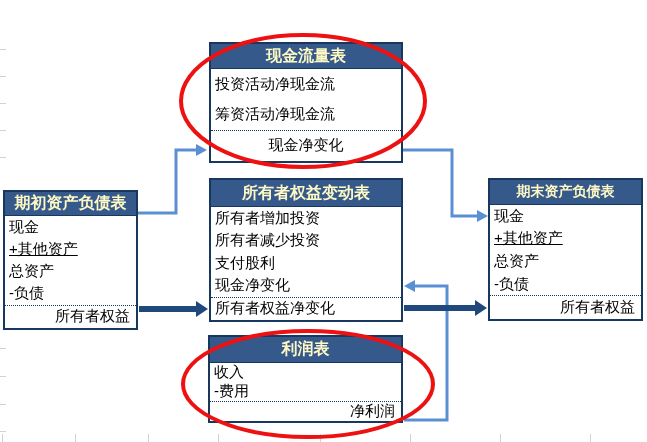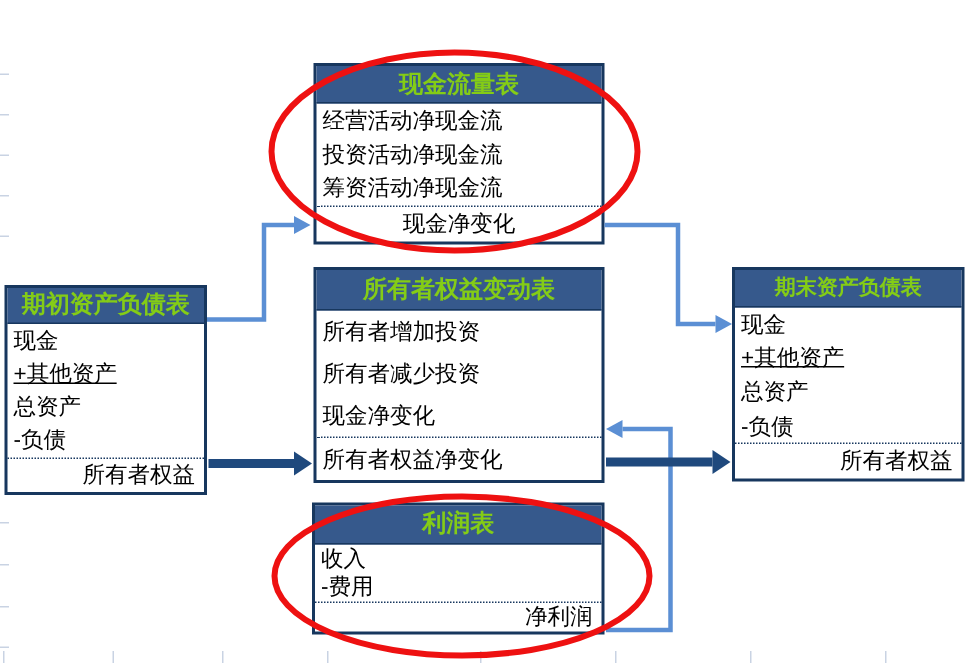--- a/index.html
+++ b/index.html
@@ -22,21 +22,21 @@
     position:absolute;top:0;height:28px;line-height:28px;
     color:#000000;font-weight:bold;font-size:18px;white-space:nowrap;
   }
   
   .box{
     position:absolute;box-sizing:border-box;
     border:2px solid #17375E;background:#ffffff;
     display:flex;flex-direction:column;
   }
   .box-header{
-    flex:none;background:#36598C;color:#84cc16;
+    flex:none;background:#36598C;color:#fef9c3;
     font-weight:bold;font-size:16px;text-align:center;
     border-bottom:1px solid #17375E;
     display:flex;align-items:center;justify-content:center;
   }
   .box-row{
     flex:1;font-size:15px;color:#000000;
     display:flex;align-items:center;
     padding-left:4px;white-space:nowrap;
   }
   .box-row.total{border-top:1px dotted #17375E;}
@@ -83,30 +83,30 @@
     <div class="box-header" style="height:23px;font-size:16px;">期初资产负债表</div>
     <div class="box-row">现金</div>
     <div class="box-row u">+其他资产</div>
     <div class="box-row">总资产</div>
     <div class="box-row">-负债</div>
     <div class="box-row total right">所有者权益</div>
   </div>
 
   <div class="box" style="left:209px;top:42px;width:194px;height:121px;">
     <div class="box-header" style="height:24px;">现金流量表</div>
-    <div class="box-row">经营活动净现金流</div>
     <div class="box-row">投资活动净现金流</div>
     <div class="box-row">筹资活动净现金流</div>
     <div class="box-row total center">现金净变化</div>
   </div>
 
   <div class="box" style="left:209px;top:178px;width:194px;height:144px;">
     <div class="box-header" style="height:26px;">所有者权益变动表</div>
     <div class="box-row">所有者增加投资</div>
     <div class="box-row">所有者减少投资</div>
+    <div class="box-row">支付股利</div>
     <div class="box-row">现金净变化</div>
     <div class="box-row total">所有者权益净变化</div>
   </div>
 
   <div class="box" style="left:208px;top:335px;width:195px;height:88px;">
     <div class="box-header" style="height:25px;">利润表</div>
     <div class="box-row">收入</div>
     <div class="box-row">-费用</div>
     <div class="box-row total right">净利润</div>
   </div>

